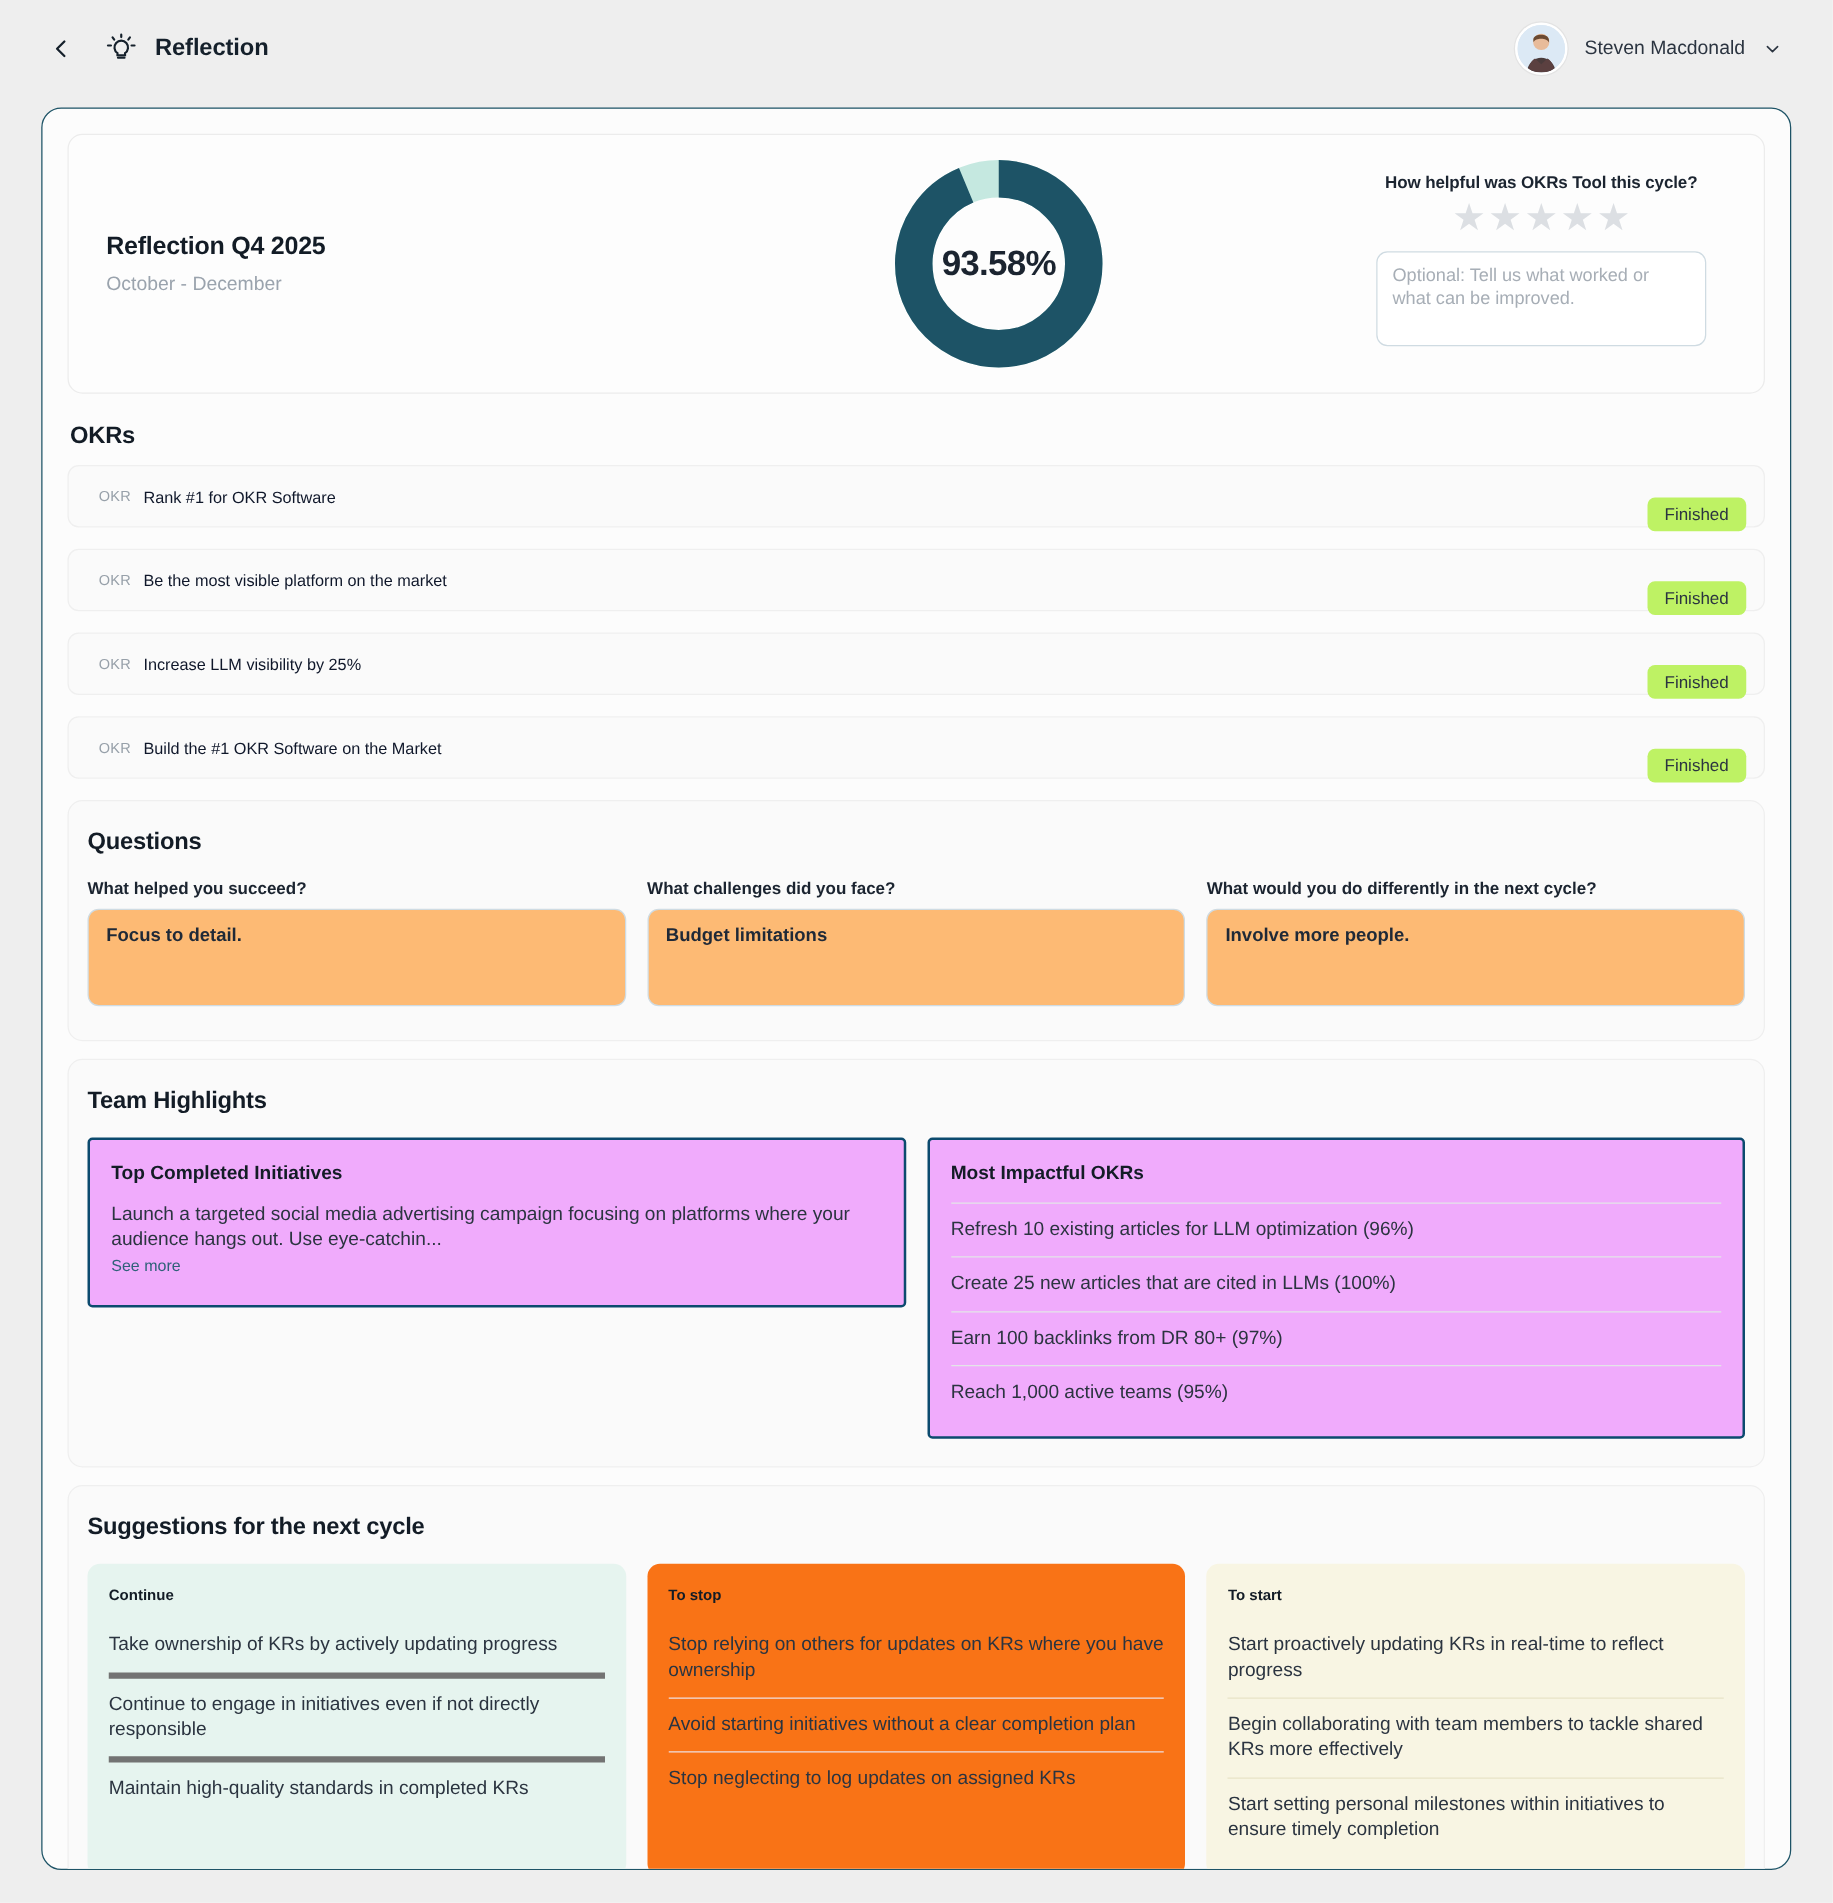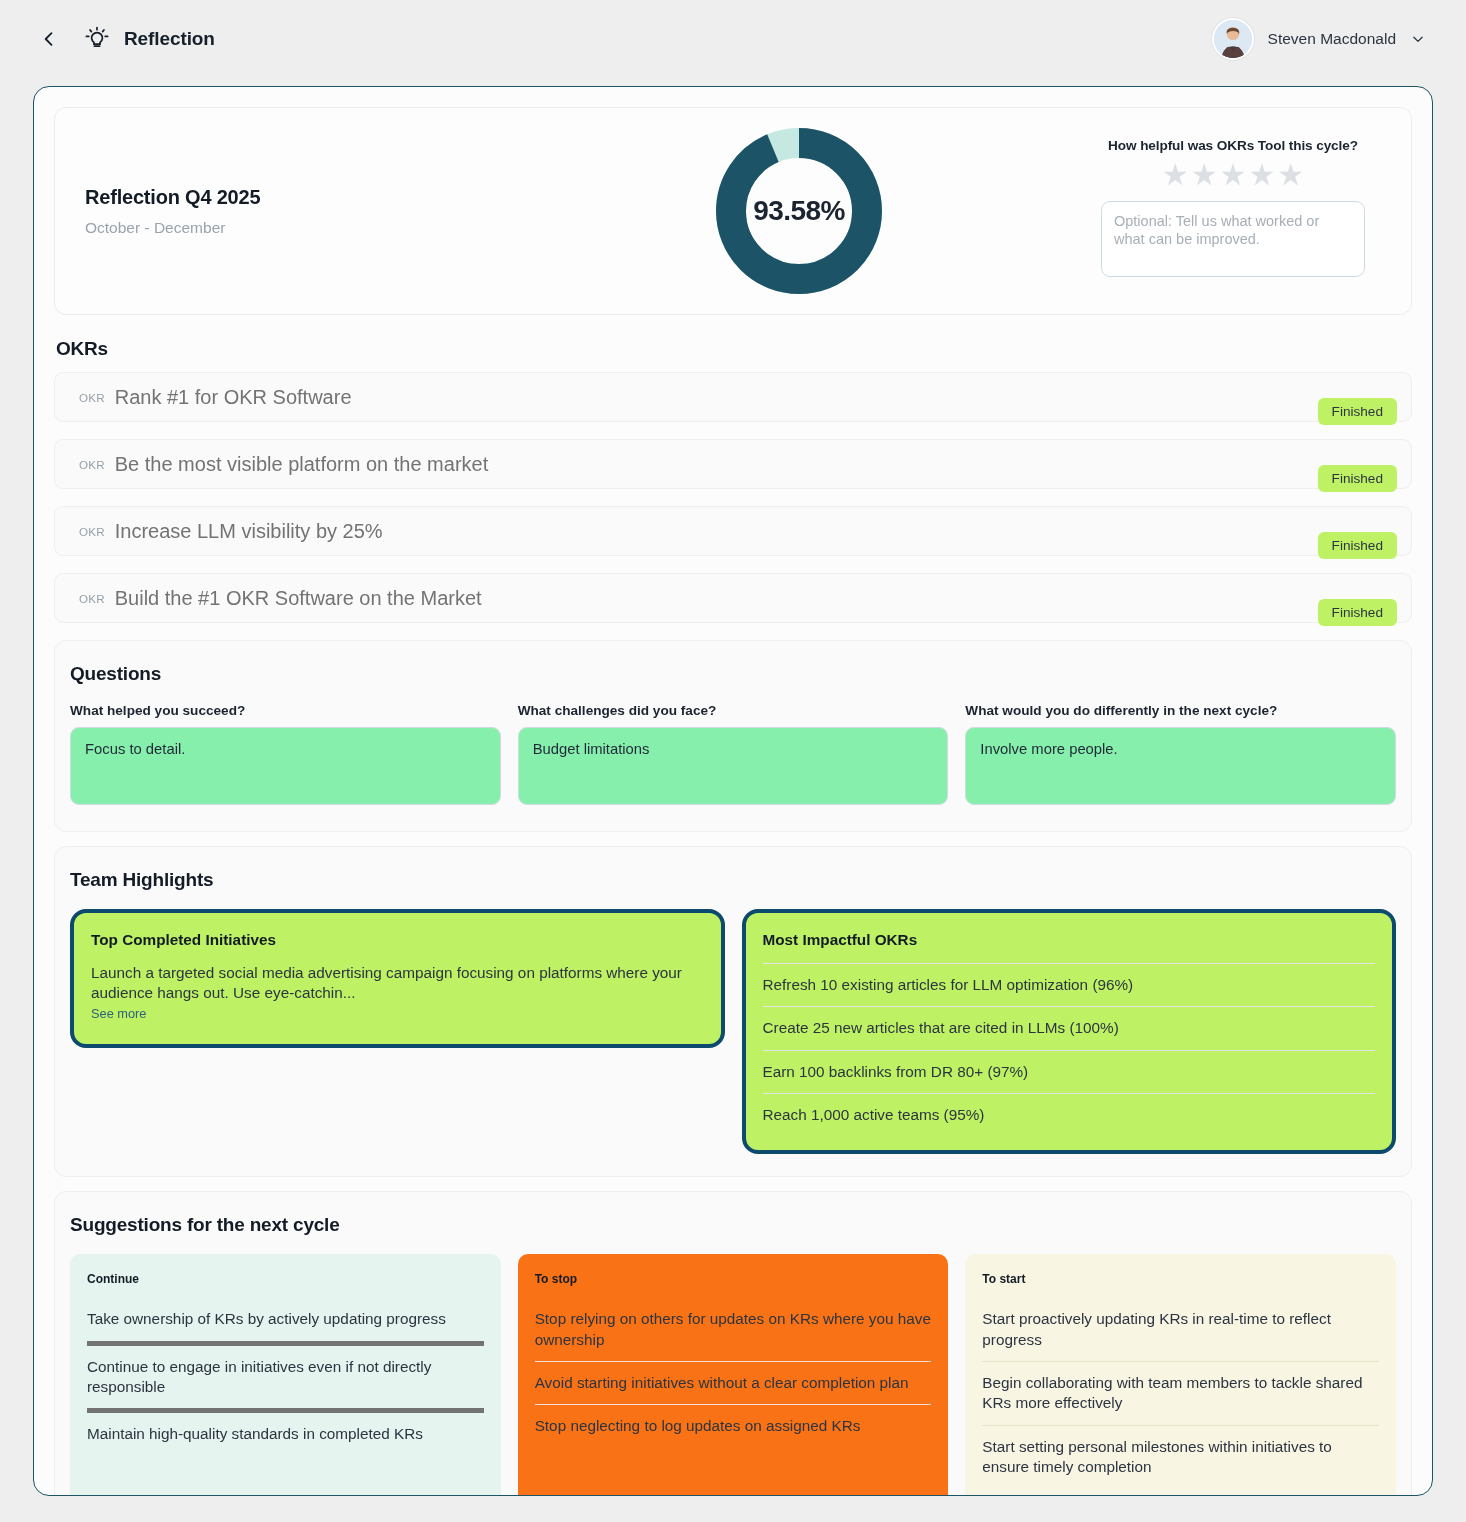--- a/index.html
+++ b/index.html
@@ -178,22 +178,22 @@
     margin-bottom: 17px;
     cursor: pointer;
   }
   .okr-tag {
     font-size: 11.6px;
     color: #97a0a9;
     letter-spacing: 0.2px;
     margin-right: 10px;
   }
   .okr-name {
-    font-size: 20px;
-    color: #737373;
+    font-size: 13px;
+    color: #0f172a;
   }
   .okr-spacer { flex: 1 1 auto; }
   .badge-finished {
     background: #bef264;
     color: #2b3440;
     font-size: 13.6px;
     padding: 6px 14px;
     border-radius: 6px;
     margin-top: 28px;
   }
@@ -219,40 +219,41 @@
     font-size: 13.6px;
     font-weight: bold;
     color: #1b2430;
   }
   .q-input {
     margin-top: 9px;
     width: 100%;
     height: 78px;
     border: 1px solid #cfdbe2;
     border-radius: 9px;
-    background: #86efac;
+    background: #fdba74;
     padding: 13px 14px;
     font-family: "Liberation Sans", sans-serif;
     font-size: 14.8px;
     color: #1f2937;
     resize: none;
+    font-weight: bold;
   }
 
   
   .th-grid {
     display: flex;
     gap: 17px;
     margin-top: 18px;
     align-items: flex-start;
   }
   .th-card {
     flex: 1 1 0;
-    background: #bef264;
-    border: 4px solid #0c4a6e;
-    border-radius: 16px;
+    background: #f0abfc;
+    border: 2px solid #0c4a6e;
+    border-radius: 4px;
     padding: 18px 17px 14px 17px;
   }
   .th-title {
     font-size: 15.3px;
     font-weight: bold;
     color: #131c26;
     margin-bottom: 14px;
   }
   .th-body {
     font-size: 15.3px;

